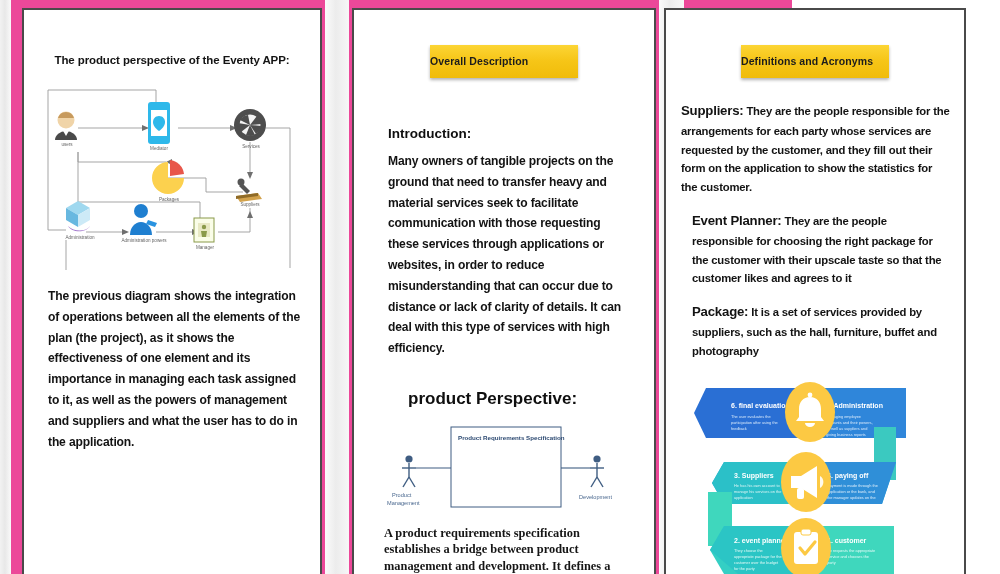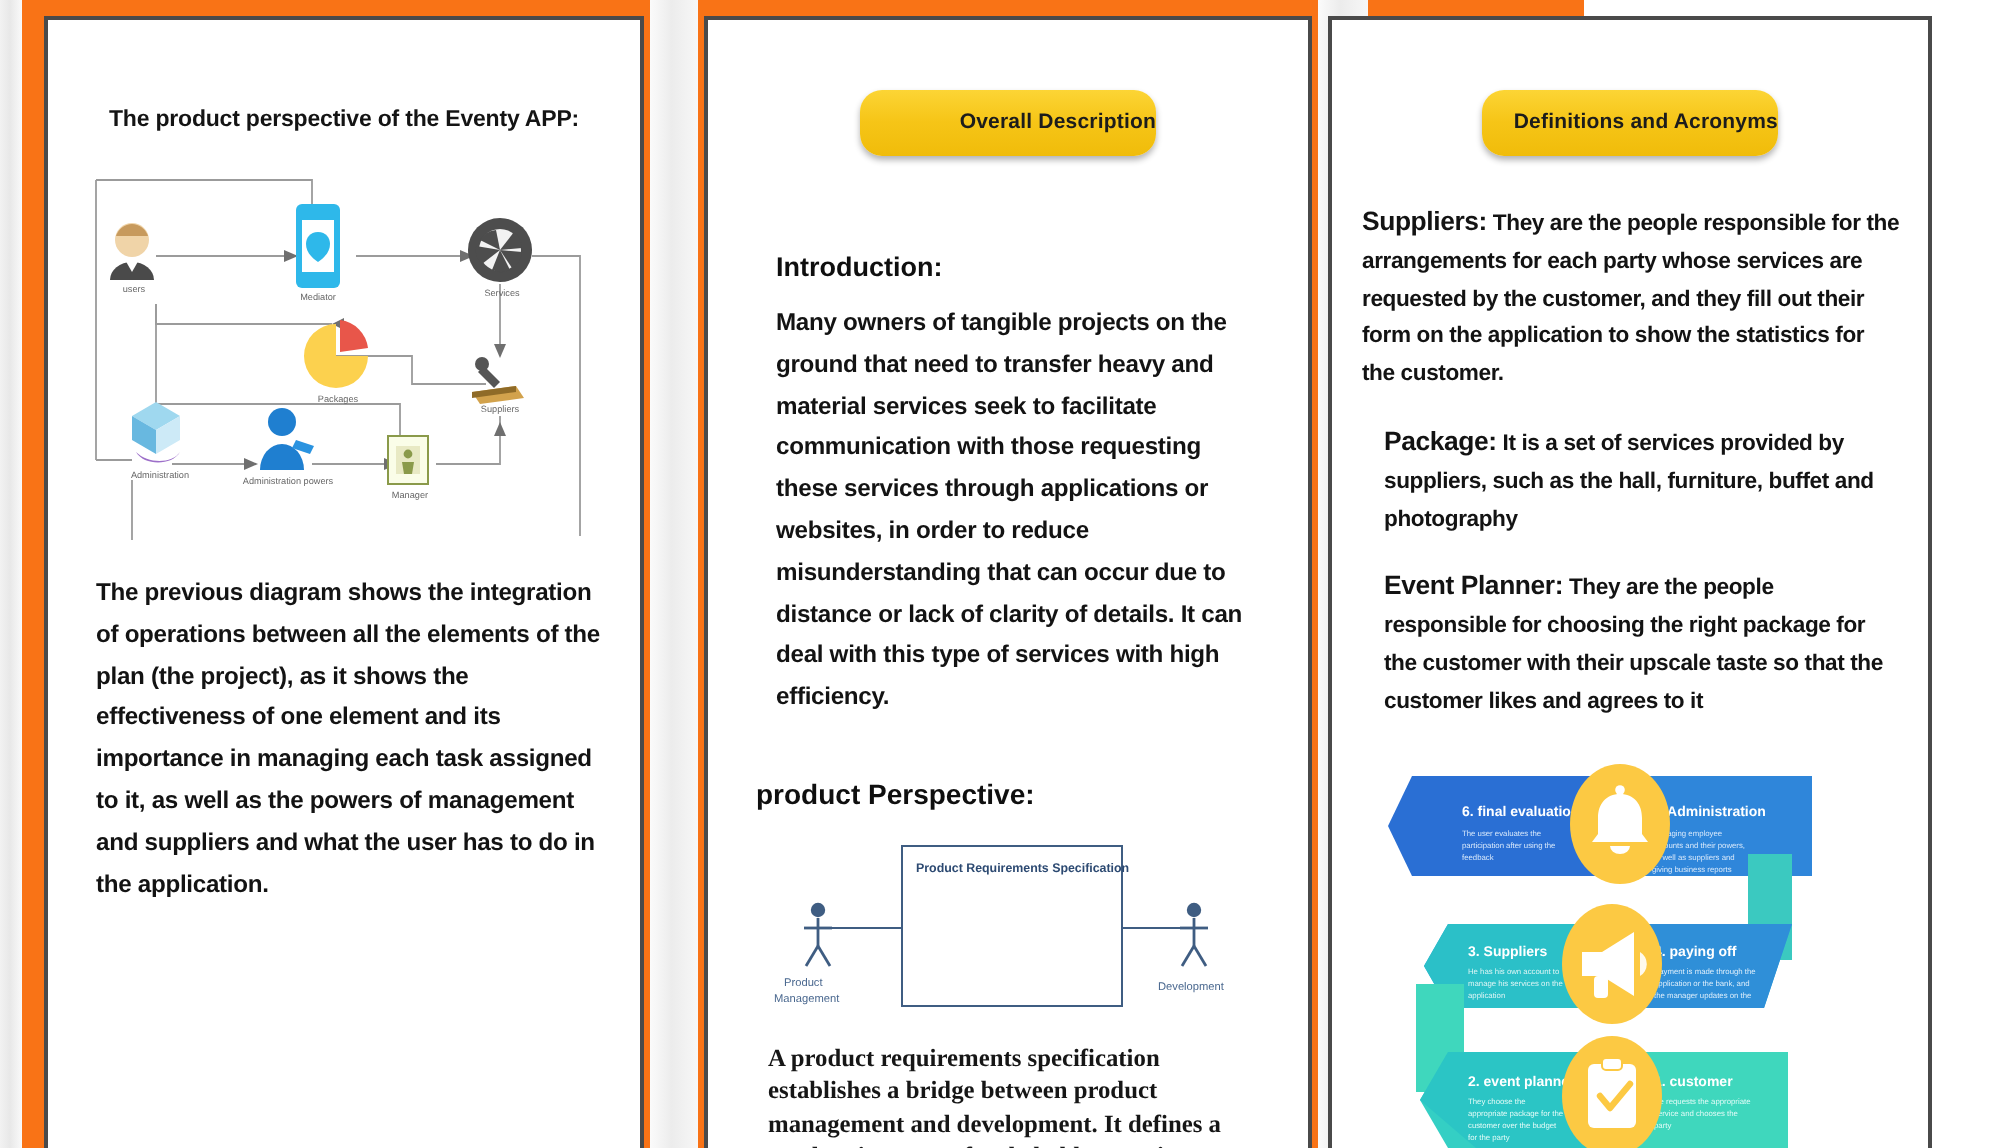--- a/index.html
+++ b/index.html
@@ -5,21 +5,21 @@
   * { box-sizing: border-box; margin: 0; padding: 0; }
   html, body {
     width: 1000px; height: 574px;
     background: #ffffff;
     font-family: "Liberation Sans", sans-serif;
     overflow: hidden;
   }
   #root {
     position: relative;
     width: 792px; height: 574px;
-    background: #f97316;
+    background: #ec4899;
     text-decoration: underline;
   }
   
   .gutter-left {
     position: absolute; left: 0; top: 0; width: 11px; height: 574px;
     background: linear-gradient(to right,#f2f2f2 0%,#e8e8e8 45%,#fafafa 100%);
   }
   .gutter-mid-a {
     position: absolute; left: 325px; top: 0; width: 24px; height: 574px;
     background: linear-gradient(to right,#fbfbfb 0%,#ececec 45%,#f7f7f7 100%);
@@ -83,33 +83,33 @@
     white-space: nowrap;
     font-family: "Liberation Sans", sans-serif;
   }
 
   
   .pill {
     display: block;
     margin: 35px auto 0 auto;
     width: 148px;
     padding: 10px 0 11px 0;
-    text-align: right;
+    text-align: left;
     font-size: 10.5px;
     font-weight: 700;
     color: #1c1c1c;
     background: linear-gradient(to bottom,#fcd535 0%,#f6c517 48%,#f0bc0a 100%);
-    border-radius: 11px;
+    border-radius: 0;
     box-shadow: 0 2px 3px rgba(0,0,0,.30);
     letter-spacing: 0.1px;
   }
 
   
   .p2-h { margin: 48px 0 0 34px; font-size: 13.5px; font-weight: 700; color: #0f0f0f; }
-  .p2-h2 { margin: 30px 0 0 24px; font-size: 14px; font-weight: 700; color: #0f0f0f; }
+  .p2-h2 { margin: 30px 0 0 54px; font-size: 17px; font-weight: 700; color: #0f0f0f; }
   .p2-body {
     margin: 10px 30px 0 34px;
     font-size: 12.1px;
     font-weight: 700;
     line-height: 1.72;
     color: #131313;
     letter-spacing: -0.15px;
   }
   .p2-diagram { position: relative; margin: 12px auto 0 auto; width: 250px; height: 92px; }
   .p2-serif {
@@ -297,24 +297,24 @@
 
   </div>
 
   <div class="panel" id="panel3">
     <div class="pill">Definitions and Acronyms</div>
 
     <div class="p3-body first">
       <span class="term">Suppliers:</span><span> They are the people responsible for the arrangements for each party whose services are requested by the customer, and they fill out their form on the application to show the statistics for the customer.</span>
     </div>
     <div class="p3-body next">
+      <span class="term">Event Planner:</span><span> They are the people responsible for choosing the right package for the customer with their upscale taste so that the customer likes and agrees to it</span>
+    </div>
+    <div class="p3-body next">
       <span class="term">Package:</span><span> It is a set of services provided by suppliers, such as the hall, furniture, buffet and photography</span>
-    </div>
-    <div class="p3-body next">
-      <span class="term">Event Planner:</span><span> They are the people responsible for choosing the right package for the customer with their upscale taste so that the customer likes and agrees to it</span>
     </div>
 
     <div class="p3-info">
       <svg width="262" height="205" viewBox="0 0 262 205">
 
         <path d="M22,8 L222,8 L222,54 L196,54 L196,58 L36,58 L22,58 Z" fill="#2f7ed8"></path>
         <path d="M22,8 L36,8 L22,58 L10,58 Z" fill="#2f7ed8" opacity="0"></path>
         <path d="M22,8 L222,8 L222,58 L22,58 L10,33 Z" fill="#2a6fd4"></path>
         <path d="M122,8 L222,8 L222,58 L122,58 Z" fill="#2f86da"></path>
 

